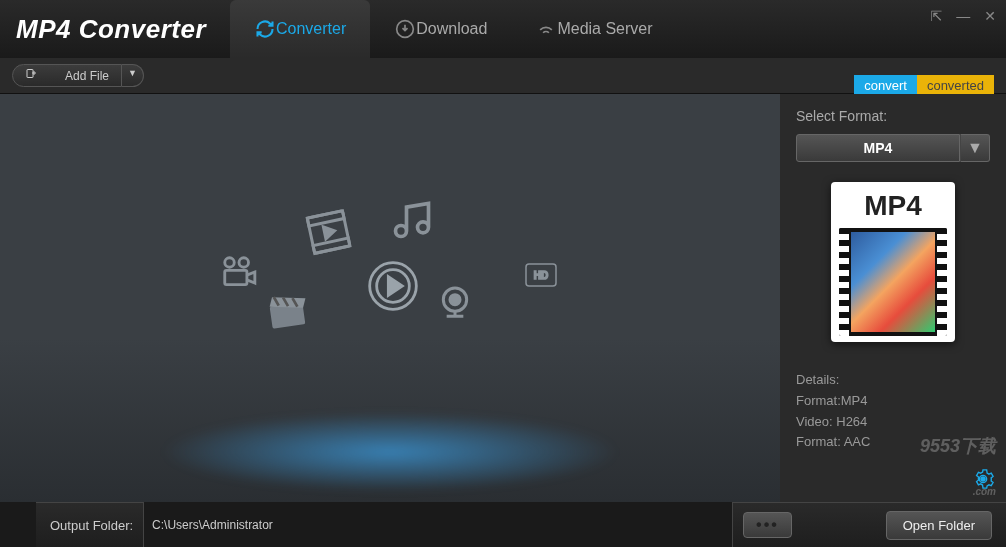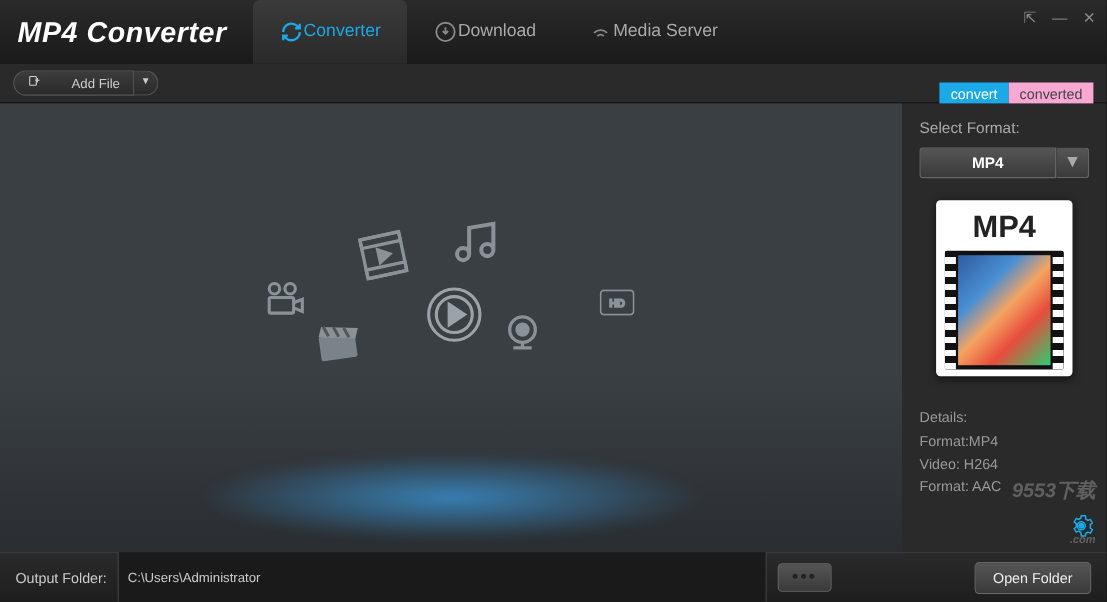--- a/index.html
+++ b/index.html
@@ -19,46 +19,46 @@
 
 
 .toolbar { height: 36px; background: #2a2a2a; display: flex; align-items: center; padding: 0 12px; gap: 10px; border-bottom: 1px solid #111; }
 .btn { background: linear-gradient(to bottom, #3c3c3c, #2a2a2a); border: 1px solid #555; border-radius: 12px; color: #ccc; font-size: 12px; padding: 3px 12px; cursor: pointer; display: flex; align-items: center; gap: 5px; }
 .btn-split { display: flex; }
 .btn-split .btn { border-radius: 12px 0 0 12px; gap: 28px; }
 .btn-split .dd { background: linear-gradient(to bottom, #3c3c3c, #2a2a2a); border: 1px solid #555; border-left: none; border-radius: 0 12px 12px 0; color: #ccc; padding: 3px 6px; cursor: pointer; font-size: 9px; }
 .toolbar-right { margin-left: auto; display: flex; margin-top: 20px; }
 .pill { padding: 3px 10px; font-size: 13px; }
 .pill.active { background: #1ba9e8; color: #fff; }
-.pill.inactive { background: #f9a8d4; color: #444; }
+.pill.inactive { background: #eab308; color: #444; }
 
 
 .main { display: flex; height: 408px; }
 .drop-area { flex: 1; background: linear-gradient(to bottom, #3a3f44 0%, #3a3f44 60%, #2a2e32 100%); position: relative; display: flex; align-items: center; justify-content: center; }
 .media-icons { position: relative; width: 360px; height: 200px; }
 .glow { position: absolute; bottom: 10px; left: 50%; transform: translateX(-50%); width: 460px; height: 80px; background: radial-gradient(ellipse at center, rgba(60,160,230,0.7) 0%, rgba(60,160,230,0) 70%); filter: blur(4px); }
 .mi { position: absolute; color: #8a9299; }
 
 
-.sidebar { width: 186px; background: #2a2a2a; padding: 14px 16px; color: #aaa; display: flex; flex-direction: column; }
+.sidebar { width: 226px; background: #2a2a2a; padding: 14px 16px; color: #aaa; display: flex; flex-direction: column; }
 .sidebar-label { font-size: 14px; margin-bottom: 10px; }
 .format-select { display: flex; margin-bottom: 20px; }
 .format-select .sel { flex: 1; background: linear-gradient(to bottom, #555, #3a3a3a); border: 1px solid #666; border-radius: 3px 0 0 3px; color: #fff; text-align: center; padding: 5px 0; font-size: 14px; font-weight: bold; }
 .format-select .arrow { width: 30px; background: linear-gradient(to bottom, #555, #3a3a3a); border: 1px solid #666; border-left: 1px solid #444; border-radius: 0 3px 3px 0; display: flex; align-items: center; justify-content: center; color: #aaa; cursor: pointer; }
 .format-preview { align-self: center; width: 124px; height: 160px; background: #fff; border-radius: 4px; padding: 8px; box-shadow: 0 2px 8px rgba(0,0,0,0.6); position: relative; }
 .format-preview .label { font-size: 28px; font-weight: bold; color: #222; text-align: center; margin-bottom: 6px; }
 .format-preview .film { height: 108px; background: #111; border-radius: 2px; position: relative; overflow: hidden; }
 .film::before, .film::after { content: ''; position: absolute; top: 0; bottom: 0; width: 10px; background: repeating-linear-gradient(to bottom, #111 0, #111 6px, #fff 6px, #fff 12px); }
 .film::before { left: 0; } .film::after { right: 0; }
 .film-img { position: absolute; left: 12px; right: 12px; top: 4px; bottom: 4px; background: linear-gradient(135deg, #2e5c9e 0%, #4a8fd4 30%, #f4a460 50%, #e74c3c 70%, #2ecc71 100%); }
 .details { margin-top: 28px; font-size: 13px; line-height: 1.6; color: #999; }
 .gear { position: absolute; right: 12px; bottom: 52px; color: #1ba9e8; font-size: 20px; cursor: pointer; }
 
 
-.bottombar { height: 45px; background: linear-gradient(to bottom, #2a2a2a, #1e1e1e); display: flex; align-items: center; padding: 0 14px; gap: 10px; border-top: 1px solid #444; }
+.bottombar { height: 45px; background: linear-gradient(to bottom, #2a2a2a, #1e1e1e); display: flex; align-items: center; padding: 0 14px; gap: 10px; border-top: 1px solid #444; margin-left: 36px; }
 .out-label { color: #ccc; font-size: 13px; }
 .out-path { flex: 1; max-width: 590px; background: #1a1a1a; border: 1px solid #444; color: #ccc; font-size: 12px; padding: 20px 8px; border-radius: 2px; }
 .browse { background: linear-gradient(to bottom, #555, #3a3a3a); border: 1px solid #666; border-radius: 4px; padding: 3px 12px; color: #222; cursor: pointer; letter-spacing: 2px; font-weight: bold; }
 .open-folder { margin-left: auto; background: linear-gradient(to bottom, #555, #3a3a3a); border: 1px solid #666; border-radius: 4px; color: #eee; padding: 6px 16px; font-size: 13px; cursor: pointer; }
 
 .watermark { position: absolute; right: 10px; bottom: 50px; color: rgba(255,255,255,0.25); font-size: 18px; font-weight: bold; font-style: italic; pointer-events: none; }
 .watermark small { font-size: 10px; display: block; text-align: right; margin-top: 28px; }
 </style>
 </head>
 <body>

